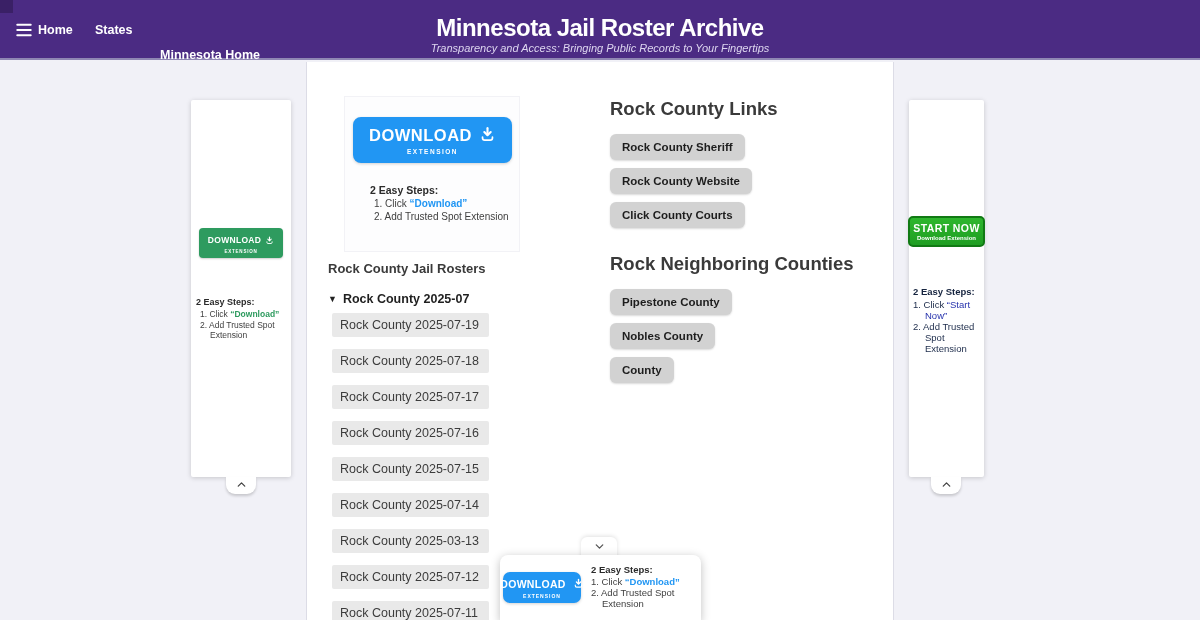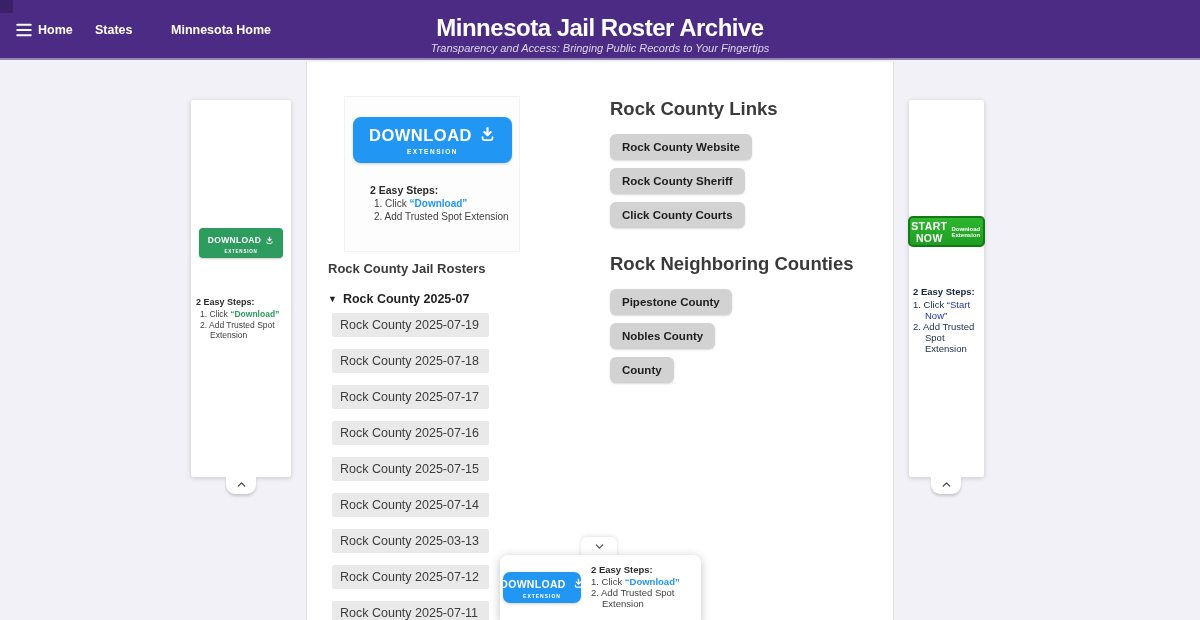--- a/index.html
+++ b/index.html
@@ -7,21 +7,21 @@
   #stage{position:relative;width:1200px;height:620px;overflow:hidden;background:#f1f1f7;}
 
   
   .header{position:absolute;left:0;top:0;width:1200px;height:60px;background:#4b2b83;border-bottom:2px solid #8f86b3;z-index:5;}
   .corner-sq{position:absolute;left:0;top:0;width:13px;height:13px;background:#3a2066;}
   .hamburger{position:absolute;left:14px;top:21px;width:20px;height:18px;background:none;border:none;cursor:pointer;padding:0;}
   .hamburger svg{width:20px;height:18px;display:block;}
   .nav-link{position:absolute;top:23px;color:#ffffff;font-weight:bold;font-size:12.5px;text-decoration:none;cursor:pointer;}
   .nav-home{left:38px;}
   .nav-states{left:95px;}
-  .nav-mnhome{left:171px;}
+  .nav-mnhome{left:160px;margin-top:25px;}
   .hdr-title{position:absolute;left:0;top:14px;width:1200px;text-align:center;color:#ffffff;font-size:24px;font-weight:bold;letter-spacing:-0.5px;}
   .hdr-sub{position:absolute;left:0;top:42px;width:1200px;text-align:center;color:#ded7f0;font-size:11px;font-style:italic;}
 
   
   .main-panel{position:absolute;left:306px;top:62px;width:588px;height:558px;background:#ffffff;border-left:1px solid #dcdce6;border-right:1px solid #dcdce6;}
 
   
   .ad-frame{position:absolute;left:37px;top:34px;width:176px;height:156px;background:#fdfdfe;border:1px solid #f2f2f6;}
 
   
@@ -66,21 +66,21 @@
   .btn-green{position:absolute;left:8px;top:128px;width:84px;height:30px;background:#2e9b5f;border:none;border-radius:4px;color:#fff;cursor:pointer;display:flex;flex-direction:column;align-items:center;justify-content:center;box-shadow:0 1px 2px rgba(0,0,0,.2);padding:0;}
   .btn-green .row{display:flex;align-items:center;gap:4px;}
   .btn-green .lbl{font-size:8.5px;font-weight:bold;letter-spacing:.3px;}
   .btn-green .sub{font-size:4.5px;font-weight:bold;letter-spacing:.8px;margin-top:1px;}
   .btn-green svg{width:9px;height:9px;}
 
   .left-steps{position:absolute;left:5px;top:197px;width:92px;}
   .left-steps .steps-title{font-size:9px;margin-bottom:2px;}
   .left-steps .step-line{font-size:8.5px;line-height:10.5px;margin-left:4px;padding-left:10px;text-indent:-10px;}
 
-  .btn-startnow{position:absolute;left:-1px;top:116px;width:77px;height:31px;background:linear-gradient(#2eb62e,#1f9e22);border:2px solid #117a14;border-radius:5px;color:#fff;cursor:pointer;display:flex;flex-direction:row;align-items:center;justify-content:center;padding:0;}
+  .btn-startnow{position:absolute;left:-1px;top:116px;width:77px;height:31px;background:linear-gradient(#2eb62e,#1f9e22);border:2px solid #117a14;border-radius:5px;color:#fff;cursor:pointer;display:flex;flex-direction:column;align-items:center;justify-content:center;padding:0;}
   .btn-startnow .lbl{font-size:10.5px;font-weight:bold;letter-spacing:.4px;}
   .btn-startnow .sub{font-size:6px;font-weight:bold;margin-top:1px;}
 
   .right-steps{position:absolute;left:4px;top:186px;width:68px;}
   .right-steps .steps-title{font-size:9.5px;margin-bottom:2px;color:#16243f;}
   .right-steps .step-line{font-size:9.5px;line-height:11px;color:#1c2b4a;padding-left:12px;text-indent:-12px;}
 
   
   .collapse-tab{position:absolute;width:30px;height:17px;background:#fff;border:none;border-radius:0 0 9px 9px;box-shadow:0 2px 3px rgba(0,0,0,.18);cursor:pointer;display:flex;align-items:center;justify-content:center;padding:0;}
   .tab-left{left:226px;top:477px;}
@@ -158,22 +158,22 @@
       <li>Rock County 2025-07-16</li>
       <li>Rock County 2025-07-15</li>
       <li>Rock County 2025-07-14</li>
       <li>Rock County 2025-03-13</li>
       <li>Rock County 2025-07-12</li>
       <li>Rock County 2025-07-11</li>
     </ul>
 
     <div class="sub-heading links-heading">Rock County Links</div>
     <div class="btn-stack links-stack">
+      <button class="btn-gray">Rock County Sheriff</button>
       <button class="btn-gray">Rock County Website</button>
-      <button class="btn-gray">Rock County Sheriff</button>
       <button class="btn-gray">Click County Courts</button>
     </div>
 
     <div class="sub-heading neighbors-heading">Rock Neighboring Counties</div>
     <div class="btn-stack neighbors-stack">
       <button class="btn-gray">Pipestone County</button>
       <button class="btn-gray">Nobles County</button>
       <button class="btn-gray">County</button>
     </div>
   </div>

